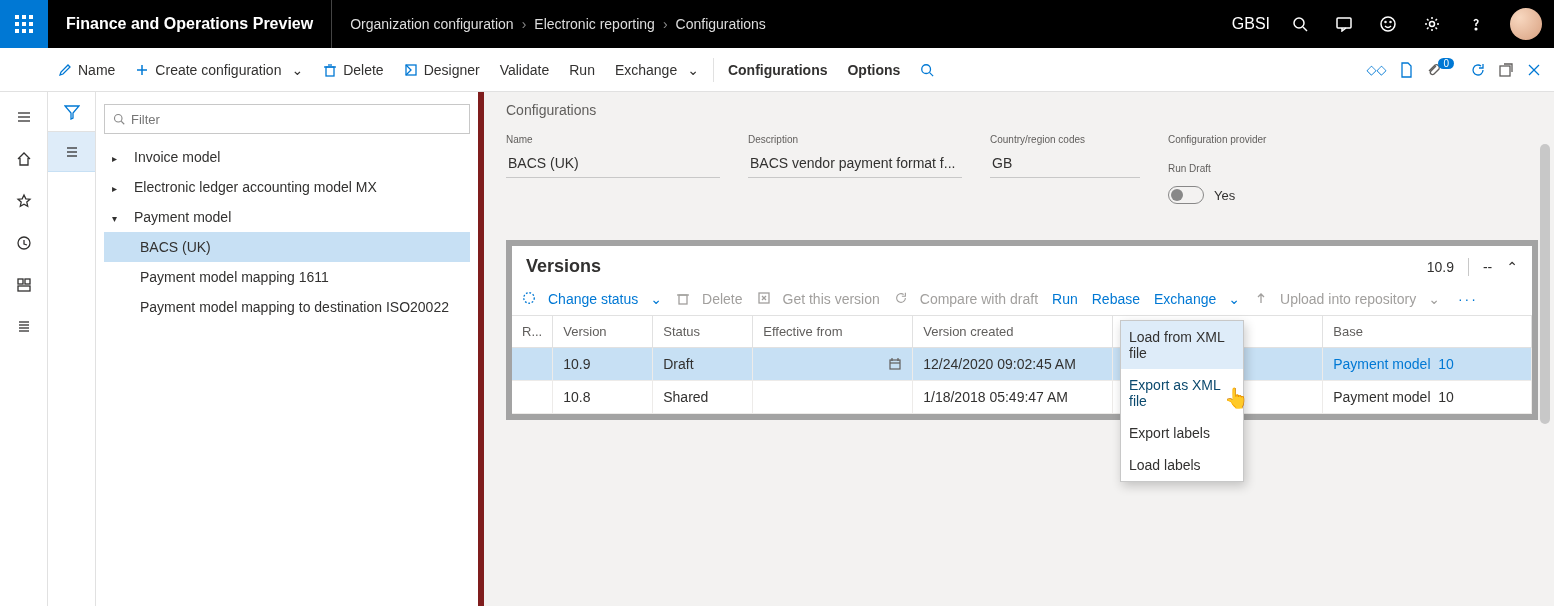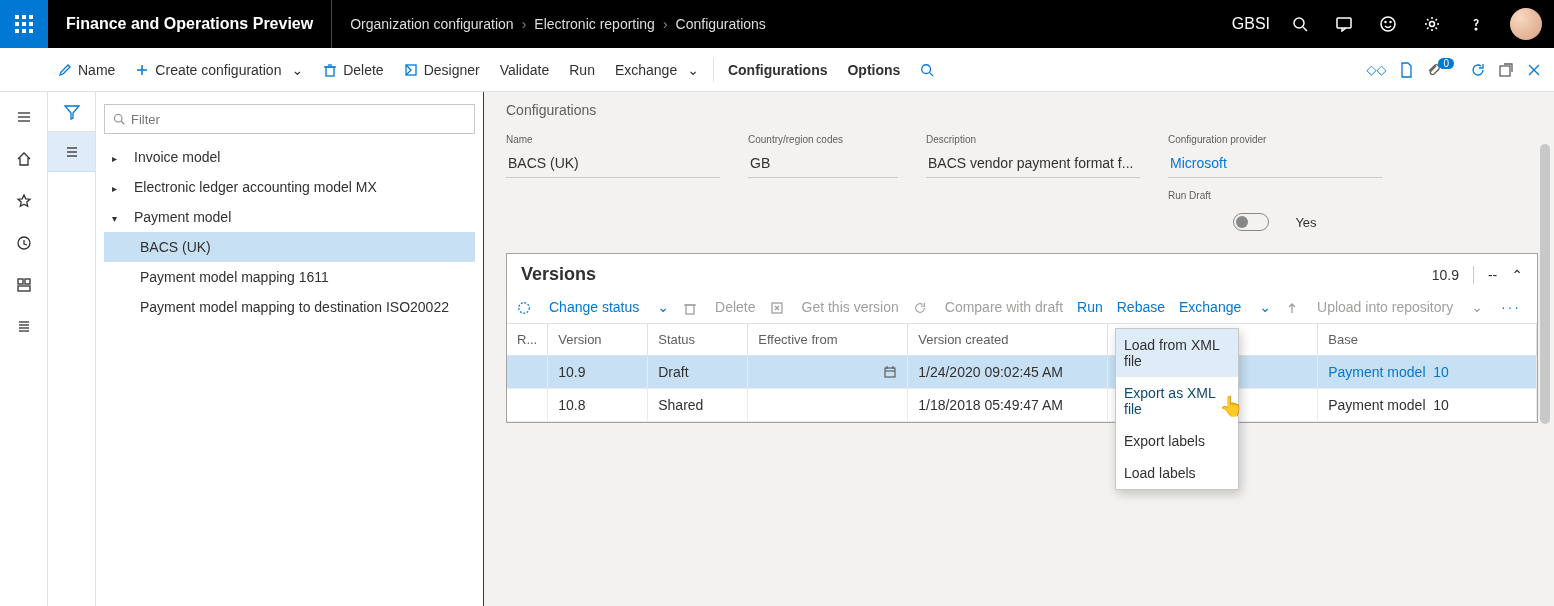--- a/index.html
+++ b/index.html
@@ -25,47 +25,47 @@
 .badge-pill { background: #0078d4; color: #fff; border-radius: 8px; font-size: 10px; padding: 0 5px; position: relative; top: -6px; left: -4px; }
 
 .layout { display: flex; height: calc(606px - 48px - 44px); }
 .leftrail { width: 48px; border-right: 1px solid #e1e1e1; display: flex; flex-direction: column; align-items: center; padding-top: 4px; }
 .leftrail-item { width: 48px; height: 42px; display: flex; align-items: center; justify-content: center; }
 
 .tree-col { width: 48px; border-right: 1px solid #e1e1e1; display: flex; flex-direction: column; }
 .tree-col .funnel { height: 40px; display: flex; align-items: center; justify-content: center; color: #0078d4; border-bottom: 1px solid #e1e1e1; }
 .tree-col .lines { height: 40px; display: flex; align-items: center; justify-content: center; background: #deecf9; border-bottom: 1px solid #c7e0f4; }
 
-.tree-pane { width: 388px; border-right: 1px solid #7f1d1d; padding: 12px 8px 0 8px; }
+.tree-pane { width: 388px; border-right: 6px solid #7f1d1d; padding: 12px 8px 0 8px; }
 .filter-box { width: 100%; height: 30px; border: 1px solid #c8c8c8; display: flex; align-items: center; padding: 0 8px; color: #888; gap: 6px; margin-bottom: 8px; }
 .filter-box input { border: none; outline: none; flex: 1; font-size: 13px; }
 .tree-item { display: flex; align-items: center; height: 30px; padding-left: 8px; gap: 10px; font-size: 14px; }
 .tree-item .arrow { width: 12px; display: inline-block; }
 .tree-item.level2 { padding-left: 36px; }
 .tree-item.selected { background: #c7e0f4; }
 .tree-item.expanded .arrow::before { content: "▾"; font-size: 10px; }
 .tree-item.collapsed .arrow::before { content: "▸"; font-size: 10px; }
 
 .main { flex: 1; background: #f3f2f1; padding: 10px 16px 0 22px; overflow: hidden; position: relative; }
 .section-title { font-size: 14px; color: #605e5c; margin-bottom: 16px; }
 .form-row { display: flex; gap: 28px; }
 .form-field { display: flex; flex-direction: column; }
 .form-field .label { font-size: 10px; color: #605e5c; margin-bottom: 6px; }
 .form-field .value { font-size: 14px; padding: 4px 2px 6px 2px; border-bottom: 1px solid #c8c8c8; white-space: nowrap; overflow: hidden; text-overflow: ellipsis; }
 .form-field .value.link { color: #0078d4; }
-.toggle-row { display: flex; align-items: center; gap: 26px; margin-top: 6px; justify-content: center; }
+.toggle-row { display: flex; align-items: center; gap: 10px; margin-top: 6px; }
 .toggle { width: 36px; height: 18px; border-radius: 9px; border: 1px solid #888; position: relative; }
 .toggle::after { content: ""; width: 12px; height: 12px; border-radius: 50%; background: #888; position: absolute; top: 2px; left: 2px; }
 
-.versions-card { background: #fff; margin-top: 22px; border: 1px solid #a3a3a3; position: relative; }
+.versions-card { background: #fff; margin-top: 36px; border: 6px solid #a3a3a3; position: relative; }
 .versions-head { display: flex; align-items: center; padding: 10px 14px; }
 .versions-head h3 { font-size: 18px; font-weight: 600; }
 .versions-head .vright { margin-left: auto; display: flex; align-items: center; gap: 14px; font-size: 14px; color: #323130; }
 .versions-toolbar { display: flex; align-items: center; padding: 4px 10px 8px 10px; gap: 14px; font-size: 14px; }
-.vtb-item { display: flex; align-items: flex-end; gap: 18px; }
+.vtb-item { display: flex; align-items: flex-start; gap: 12px; }
 .vtb-item.disabled { color: #a19f9d; }
 .vtb-item.blue { color: #0078d4; }
 .vtb-ellipsis { color: #0078d4; margin-left: 4px; letter-spacing: 2px; }
 
 .grid { border-top: 1px solid #e1e1e1; }
 .grid table { width: 100%; border-collapse: collapse; }
 .grid th { text-align: left; font-weight: 400; font-size: 13px; color: #605e5c; padding: 8px 10px; border-bottom: 1px solid #e1e1e1; border-right: 1px solid #e1e1e1; background: #fff; }
 .grid td { padding: 8px 10px; font-size: 14px; border-bottom: 1px solid #edebe9; border-right: 1px solid #edebe9; }
 .grid tr.selected td { background: #c7e0f4; }
 .grid .link { color: #0078d4; }
@@ -325,31 +325,30 @@
   </div>
 
   <div class="main">
     <div class="scrollbar-stub"></div>
     <div class="section-title">Configurations</div>
     <div class="form-row">
       <div class="form-field" style="width:214px">
         <span class="label">Name</span>
         <span class="value">BACS (UK)</span>
       </div>
+      <div class="form-field" style="width:214px">
+        <span class="label">Description</span>
+        <span class="value">BACS vendor payment format f...</span>
+      </div>
       <div class="form-field" style="width:150px">
         <span class="label">Country/region codes</span>
         <span class="value">GB</span>
       </div>
       <div class="form-field" style="width:214px">
-        <span class="label">Description</span>
-        <span class="value">BACS vendor payment format f...</span>
-      </div>
-      <div class="form-field" style="width:214px">
         <span class="label">Configuration provider</span>
-        <span class="value link">Microsoft</span>
         <span class="label" style="margin-top:12px">Run Draft</span>
         <div class="toggle-row">
           <div class="toggle"></div>
           <span>Yes</span>
         </div>
       </div>
     </div>
 
     <div class="versions-card">
       <div class="versions-head">
@@ -432,21 +431,21 @@
                     <span class="cal-icon">
                       <svg width="14" height="14" viewBox="0 0 14 14" fill="none" stroke="#605e5c" stroke-width="1.2">
                         <rect x="2" y="3" width="10" height="9"></rect>
                         <line x1="2" y1="6" x2="12" y2="6"></line>
                         <line x1="4" y1="1" x2="4" y2="4"></line>
                         <line x1="10" y1="1" x2="10" y2="4"></line>
                       </svg>
                     </span>
                   </div>
                 </td>
-              <td>1/24/2020 09:02:45 AM</td>
+              <td>12/24/2020 09:02:45 AM</td>
               <td></td>
               <td><span class="link">Payment model</span>&nbsp;&nbsp;<span class="link">10</span></td>
             </tr>
             <tr>
               <td></td>
               <td>10.8</td>
               <td>Shared</td>
               <td></td>
               <td>1/18/2018 05:49:47 AM</td>
               <td></td>

